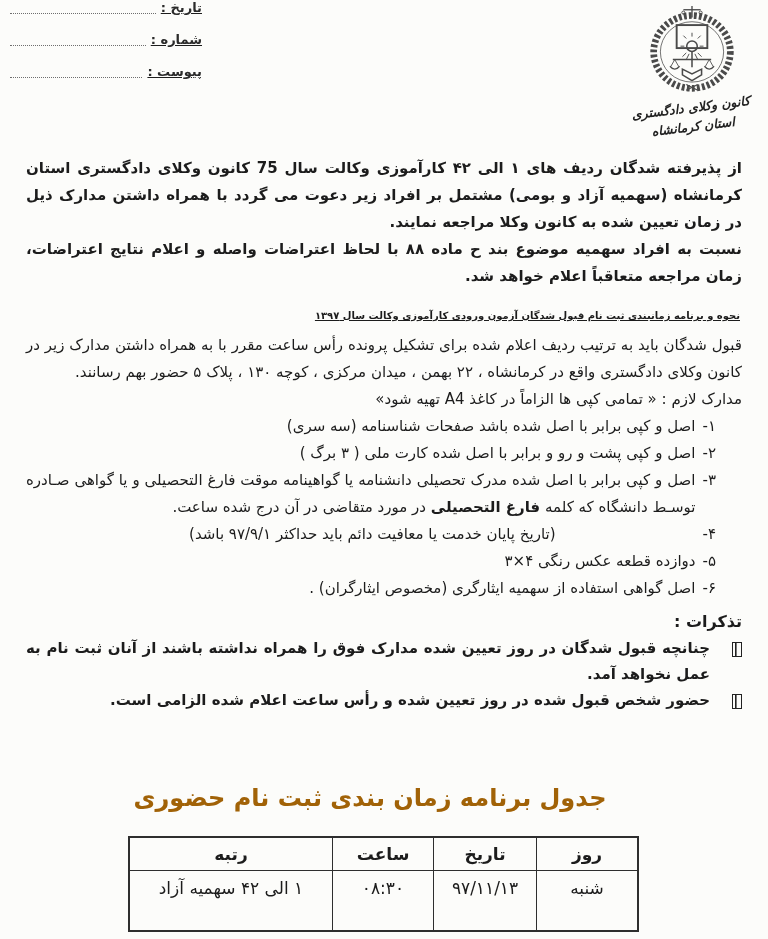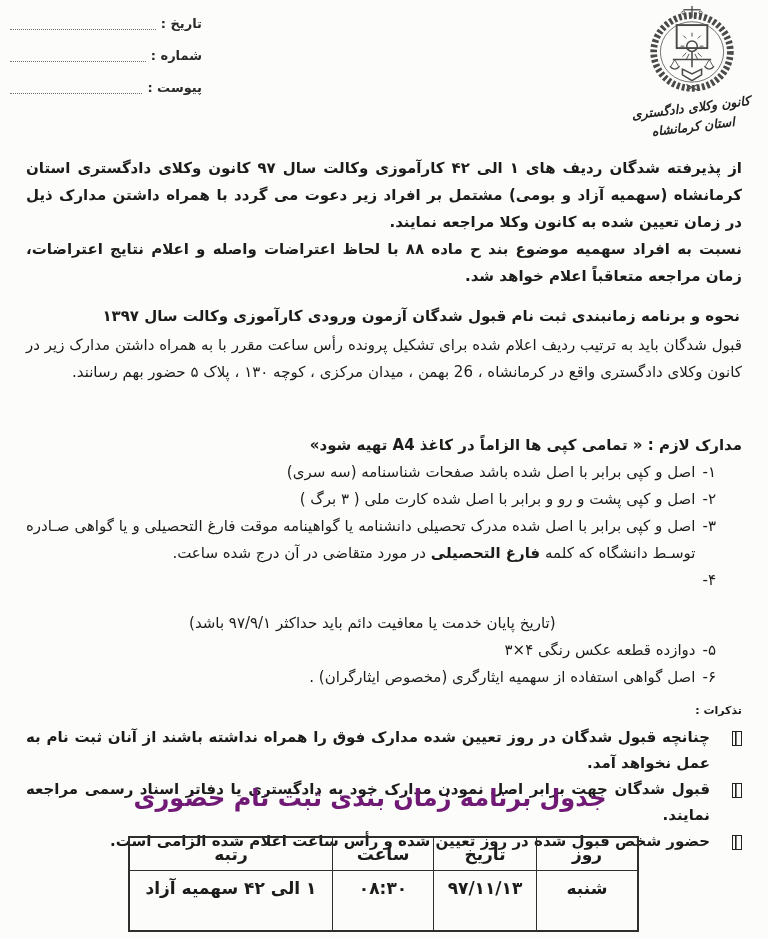--- a/index.html
+++ b/index.html
@@ -5,57 +5,57 @@
   html,body{margin:0;padding:0;}
   body{
     width:768px;height:939px;
     background:#fcfcfa;
     font-family:"DejaVu Sans", sans-serif;
     color:#1c1c1c;
     position:relative;
     overflow:hidden;
   }
   
-  .meta{position:absolute;top:16px;left:10px;width:192px;}
+  .meta{position:absolute;top:0;left:10px;width:192px;text-decoration:underline;}
   .meta-row{direction:rtl;display:flex;align-items:center;margin-bottom:17px;
             font-size:13px;font-weight:600;color:#2b2b2b;}
   .meta-label{white-space:nowrap;}
   .dots{flex:1;border-bottom:1.5px dotted #6e6e6e;height:11px;margin-right:5px;}
   .logo-wrap{position:absolute;top:4px;right:12px;width:128px;text-align:center;}
   .emblem{display:block;margin:0 auto;}
   .org-name{margin-top:2px;transform:rotate(-7deg);font-style:italic;font-weight:600;
             font-size:12.5px;line-height:19px;color:#222;direction:rtl;}
   
   .content{position:absolute;top:155px;right:26px;left:26px;direction:rtl;
            text-align:justify;font-size:15px;line-height:27px;}
   .content p{margin:0;}
   .bold{font-weight:700;}
   .para2{margin-bottom:12px !important;}
-  .heading{font-weight:700;font-size:15px;line-height:28px;margin:8px 2px 2px 0;}
-  .docs-heading{font-weight:700;line-height:27px;margin-top:46px;}
+  .heading{font-weight:700;font-size:10px;line-height:28px;margin:8px 2px 2px 0;text-decoration:underline;}
+  .docs-heading{font-weight:400;line-height:27px;}
   .items{padding-right:26px;}
   .item{display:flex;gap:7px;line-height:27px;}
   .item .num{flex:0 0 auto;}
   .item .txt{flex:1;text-align:justify;}
-  .subtext{margin-right:140px;text-align:right;margin-top:43px;}
-  .notes-heading{font-weight:700;font-size:11px;margin-top:6px;line-height:27px;}
+  .subtext{margin-right:140px;text-align:right;}
+  .notes-heading{font-weight:700;font-size:16px;margin-top:6px;line-height:27px;}
   .note{display:flex;gap:22px;align-items:flex-start;font-weight:700;line-height:26px;}
   .note-box{flex:0 0 auto;width:8px;height:13px;margin-top:7px;
             border:1.6px solid #222;
             box-shadow:inset 2px 0 0 #fcfcfa, inset 3.6px 0 0 #222;}
   
   .schedule-title{position:absolute;top:784px;left:0;width:740px;text-align:center;
-                  direction:rtl;font-size:24px;font-weight:700;color:#701a75;}
+                  direction:rtl;font-size:24px;font-weight:700;color:#a16207;}
   table.schedule{position:absolute;top:836px;left:128px;border-collapse:collapse;
                  direction:rtl;background:transparent;}
   table.schedule th,table.schedule td{border:1.5px solid #2e2e2e;text-align:center;
                  font-size:17px;padding:2px 6px;}
   table.schedule{border:2px solid #2e2e2e;}
   table.schedule th{font-weight:700;height:28px;}
-  table.schedule td{height:50px;vertical-align:top;padding-top:7px;font-weight:700;}
+  table.schedule td{height:50px;vertical-align:top;padding-top:7px;font-weight:400;}
   .col-day{width:88px;}
   .col-date{width:90px;}
   .col-time{width:88px;}
   .col-rank{width:190px;}
 </style>
 </head>
 <body>
 
 <div class="meta">
   <div class="meta-row">
@@ -111,24 +111,24 @@
     <line x1="44" y1="84" x2="56" y2="90" stroke-width="1.4"></line>
     <line x1="56" y1="84" x2="44" y2="90" stroke-width="1.4"></line>
   </svg>
   <div class="org-name">
     <div>کانون وکلای دادگستری</div>
     <div>استان کرمانشاه</div>
   </div>
 </div>
 
 <div class="content">
-  <p class="bold">از پذیرفته شدگان ردیف های ۱ الی ۴۲ کارآموزی وکالت سال ۹۷ کانون وکلای دادگستری استان کرمانشاه (سهمیه آزاد و بومی) مشتمل بر افراد زیر دعوت می گردد با همراه داشتن مدارک ذیل در زمان تعیین شده به کانون وکلا مراجعه نمایند.</p>
+  <p class="bold">از پذیرفته شدگان ردیف های ۱ الی ۴۲ کارآموزی وکالت سال 75 کانون وکلای دادگستری استان کرمانشاه (سهمیه آزاد و بومی) مشتمل بر افراد زیر دعوت می گردد با همراه داشتن مدارک ذیل در زمان تعیین شده به کانون وکلا مراجعه نمایند.</p>
   <p class="bold para2">نسبت به افراد سهمیه موضوع بند  ح  ماده ۸۸  با لحاظ اعتراضات واصله و اعلام نتایج اعتراضات، زمان مراجعه متعاقباً اعلام خواهد شد.</p>
   <div class="heading">نحوه و برنامه زمانبندی ثبت نام قبول شدگان آزمون ورودی کارآموزی وکالت سال ۱۳۹۷</div>
-  <p>قبول شدگان باید به ترتیب ردیف اعلام شده برای تشکیل پرونده رأس ساعت مقرر با به همراه داشتن مدارک زیر در کانون وکلای دادگستری واقع در کرمانشاه ، 26 بهمن ، میدان مرکزی ،  کوچه ۱۳۰ ، پلاک ۵ حضور بهم رسانند.</p>
+  <p>قبول شدگان باید به ترتیب ردیف اعلام شده برای تشکیل پرونده رأس ساعت مقرر با به همراه داشتن مدارک زیر در کانون وکلای دادگستری واقع در کرمانشاه ، ۲۲ بهمن ، میدان مرکزی ،  کوچه ۱۳۰ ، پلاک ۵ حضور بهم رسانند.</p>
   <div class="docs-heading">مدارک لازم : « تمامی کپی ها الزاماً در کاغذ A4 تهیه شود»</div>
 
   <div class="items">
     <div class="item">
       <span class="num">۱-</span>
       <span class="txt">اصل و کپی برابر با اصل شده باشد صفحات شناسنامه (سه سری)</span>
     </div>
     <div class="item">
       <span class="num">۲-</span>
       <span class="txt">اصل و کپی پشت و رو و برابر با اصل شده کارت ملی ( ۳ برگ )</span>
@@ -154,24 +154,20 @@
   </div>
 
   <div class="notes-heading">تذکرات :</div>
   <div>
     <div class="note">
       <span class="note-box"></span>
       <span>چنانچه قبول شدگان در روز تعیین شده مدارک فوق را همراه نداشته باشند از آنان ثبت نام به عمل نخواهد آمد.</span>
     </div>
     <div class="note">
       <span class="note-box"></span>
-      <span>قبول شدگان جهت برابر اصل نمودن مدارک خود به دادگستری یا دفاتر اسناد رسمی مراجعه نمایند.</span>
-    </div>
-    <div class="note">
-      <span class="note-box"></span>
       <span>حضور شخص قبول شده در روز تعیین شده و رأس ساعت اعلام شده الزامی است.</span>
     </div>
   </div>
 </div>
 
 <div class="schedule-title">جدول برنامه زمان بندی ثبت نام حضوری</div>
 <table class="schedule">
   <thead>
     <tr>
       <th class="col-day">روز</th>

